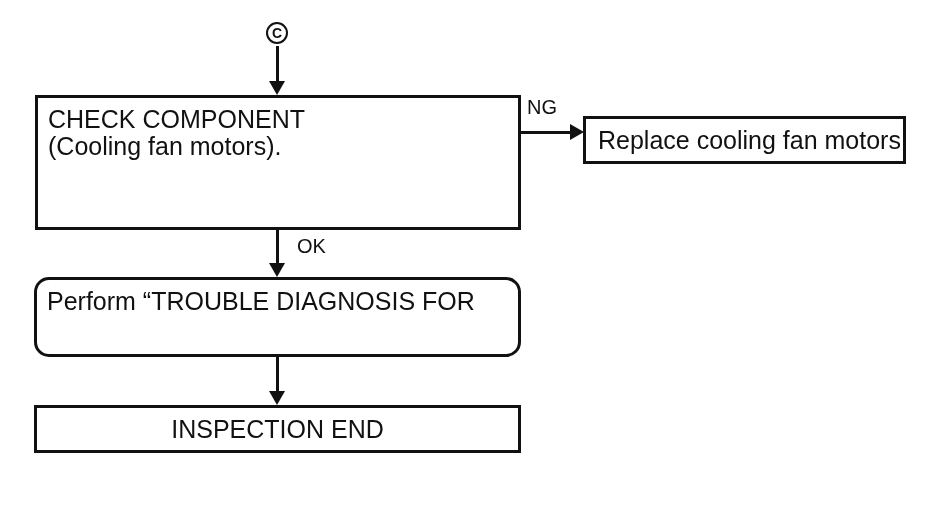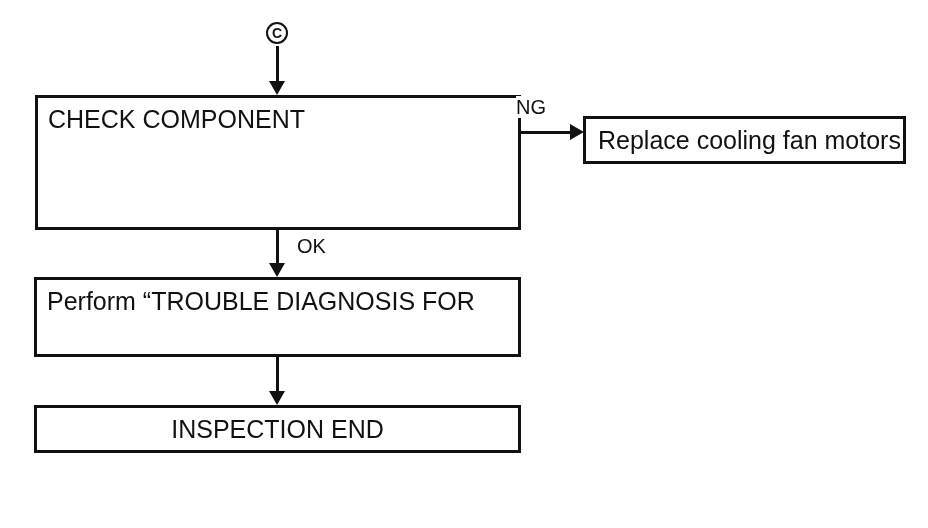--- a/index.html
+++ b/index.html
@@ -98,35 +98,36 @@
 
   <div class="connector-circle" style="left:266px; top:22px;">
     <span>C</span>
   </div>
 
   <div class="vline" style="left:276px; top:46px; height:35px;"></div>
   <div class="arrow-down" style="left:269px; top:81px;"></div>
 
   <div class="node pad" style="left:35px; top:95px; width:486px; height:135px;">
     <div class="txt">CHECK COMPONENT</div>
+    <div class="txt">(Cooling fan motors).</div>
   </div>
 
-  <div class="edge-label" style="left:516px; top:96px;">NG</div>
+  <div class="edge-label" style="left:527px; top:96px;">NG</div>
   <div class="hline" style="left:521px; top:131px; width:49px;"></div>
   <div class="arrow-right" style="left:570px; top:124px;"></div>
 
   <div class="node left-text" style="left:583px; top:93px; width:323px; height:48px;">
     <span class="txt">Replace cooling fan motors.</span>
   </div>
 
   <div class="vline" style="left:276px; top:230px; height:33px;"></div>
   <div class="edge-label" style="left:297px; top:235px;text-align:right;">OK</div>
   <div class="arrow-down" style="left:269px; top:263px;"></div>
 
-  <div class="node pad" style="left:34px; top:277px; width:487px; height:80px;">
+  <div class="node pad" style="left:34px; top:277px; width:487px; height:80px;border-radius:15px;">
     <div class="txt">Perform “TROUBLE DIAGNOSIS FOR</div>
   </div>
 
   <div class="vline" style="left:276px; top:357px; height:34px;"></div>
   <div class="arrow-down" style="left:269px; top:391px;"></div>
 
   <div class="node center-text" style="left:34px; top:405px; width:487px; height:48px;">
     <span class="txt">INSPECTION END</span>
   </div>
 

